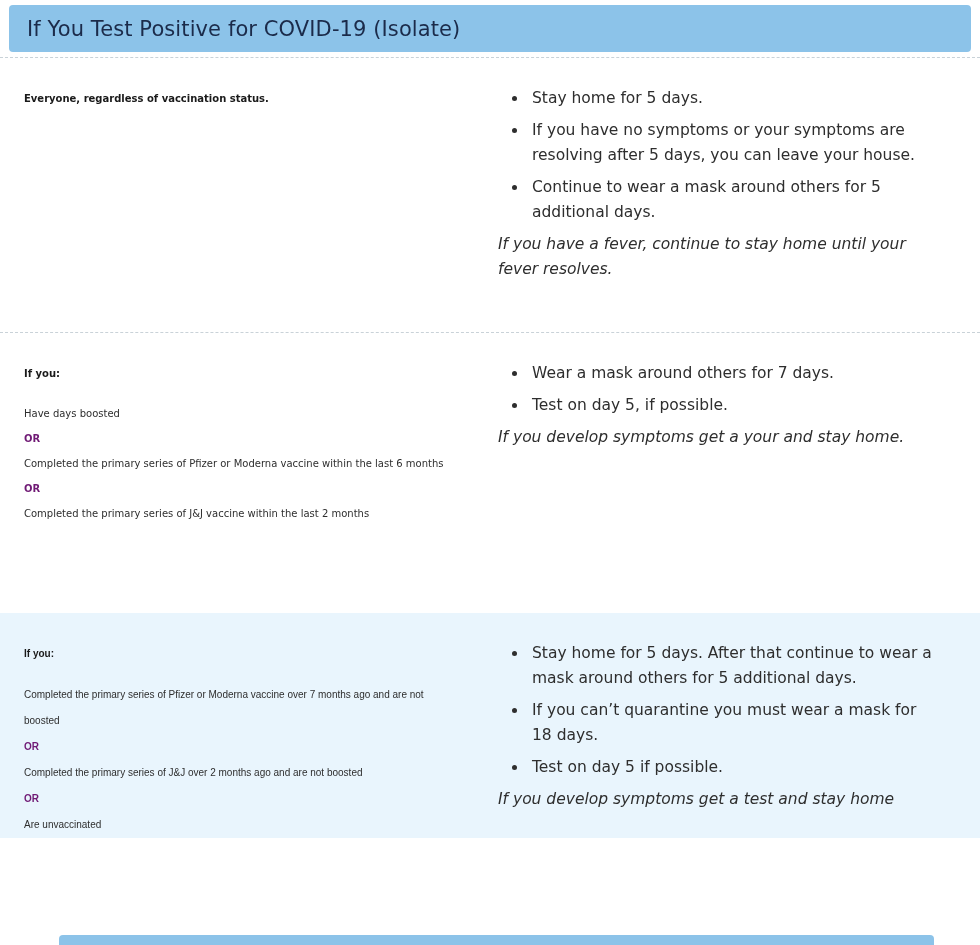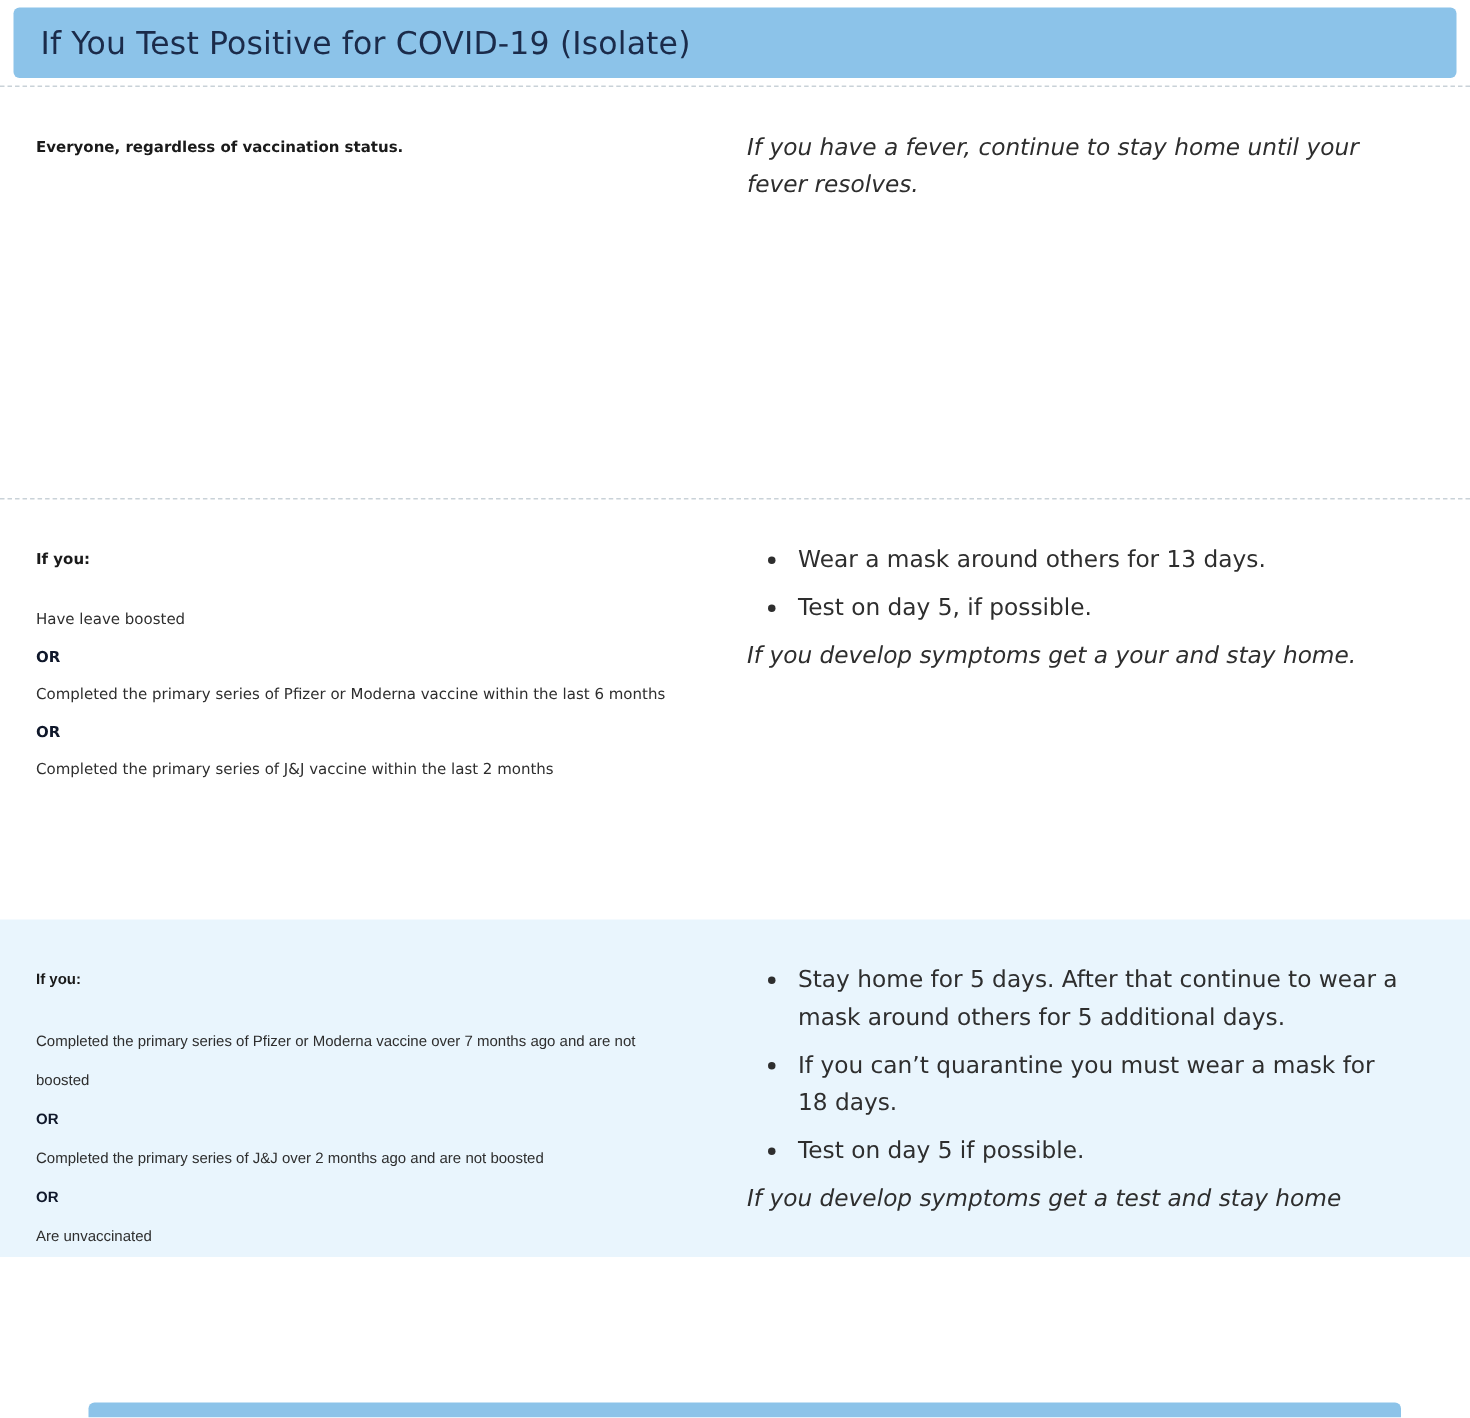--- a/index.html
+++ b/index.html
@@ -41,21 +41,21 @@
   .row-1  { flex: 0 0 269px; }
   .row-2a { flex: 0 0 280px; }
   .row-2b { flex: 1 1 auto; background: #e9f5fd; }
 
   .who-cell { padding: 28px 40px 0 24px; font-size: 10px; line-height: 25px; }
   .do-cell  { padding: 28px 45px 0 0;  font-size: 15.5px; line-height: 25px; }
 
   .who-lead { font-weight: bold; color: #1a1a1a; }
   .who-lines { margin-top: 15px; }
   .who-lines div { color: #2e2e2e; }
-  .who-lines div.or-line { font-weight: bold; color: #0f172a; }
+  .who-lines div.or-line { font-weight: bold; color: #701a75; }
 
   .do-list { list-style: disc; margin: 0; padding-left: 30px; }
   .do-list li { padding-left: 4px; margin-bottom: 7px; color: #2e2e2e; }
   .do-note { font-style: italic; color: #2e2e2e; }
 
   
   .row-2b .who-cell { font-family: "Liberation Sans", sans-serif; line-height: 26px; }
 
   .next-header-peek {
     position: absolute;
@@ -75,42 +75,48 @@
   <div class="section-header">
     <span>If You Test Positive for COVID-19 (Isolate)</span>
   </div>
   <div class="separator"></div>
 
   <div class="row row-1">
     <div class="who-cell">
       <div class="who-lead">Everyone, regardless of vaccination status.</div>
     </div>
     <div class="do-cell">
+      <ul class="do-list">
+
+      <li>Stay home for 5 days.</li>
+          <li>If you have no symptoms or your symptoms are resolving after 5 days, you can leave your house.</li>
+          <li>Continue to wear a mask around others for 5 additional days.</li>
+        </ul>
       <div class="do-note">If you have a fever, continue to stay home until your fever resolves.</div>
     </div>
   </div>
 
   <div class="separator"></div>
 
   <div class="row row-2a">
     <div class="who-cell">
       <div class="who-lead">If you:</div>
       <div class="who-lines">
 
-      <div>Have leave boosted</div>
+      <div>Have days boosted</div>
           <div class="or-line">OR</div>
           <div>Completed the primary series of Pfizer or Moderna vaccine within the last 6 months</div>
           <div class="or-line">OR</div>
           <div>Completed the primary series of J&amp;J vaccine within the last 2 months</div>
         </div>
     </div>
     <div class="do-cell">
       <ul class="do-list">
 
-      <li>Wear a mask around others for 13 days.</li>
+      <li>Wear a mask around others for 7 days.</li>
           <li>Test on day 5, if possible.</li>
         </ul>
       <div class="do-note">If you develop symptoms get a your and stay home.</div>
     </div>
   </div>
 
   <div class="row row-2b">
     <div class="who-cell">
       <div class="who-lead">If you:</div>
       <div class="who-lines">

